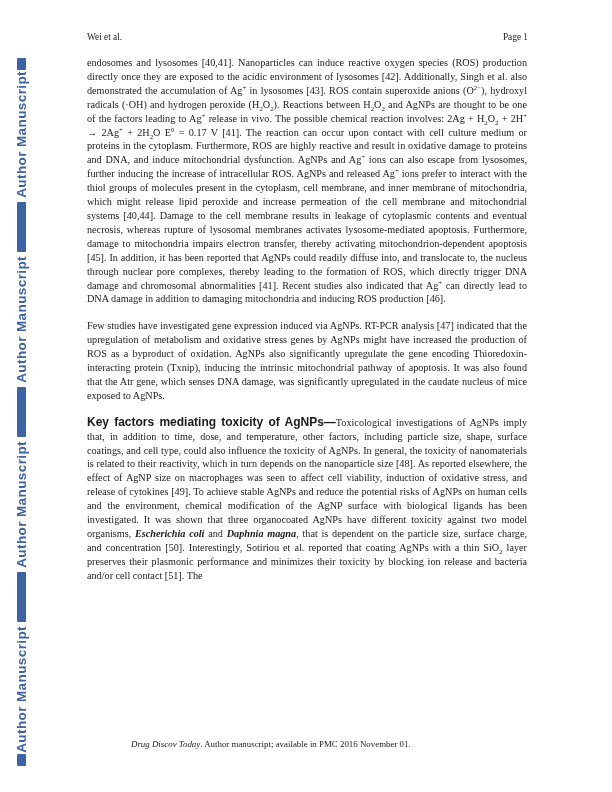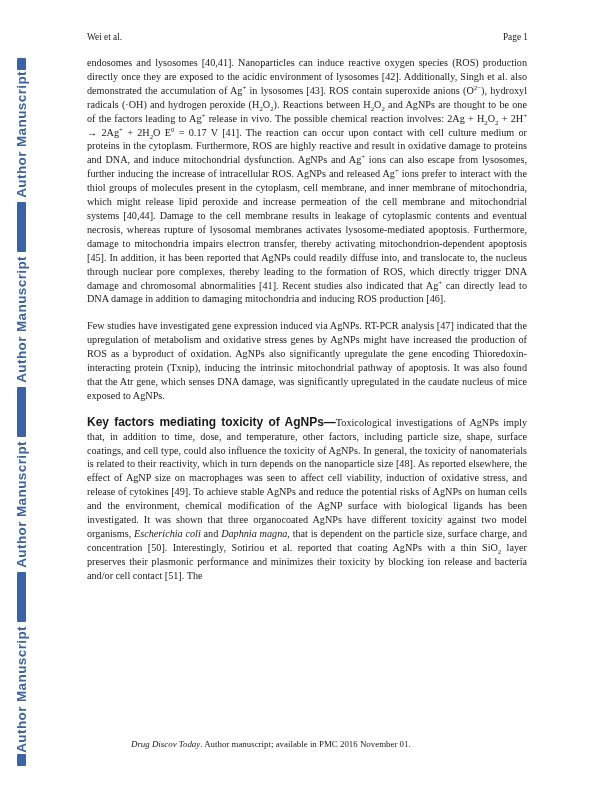--- a/index.html
+++ b/index.html
@@ -38,21 +38,21 @@
     font-size:9.3px; color:#1a1a1a;
   }
   
   .content {
     position:absolute; left:87px; right:85px; top:56px;
     font-size:10.2px; line-height:13.9px; text-align:justify;
   }
   .content p.para { margin-bottom:13px; }
   .run-i  { }
   .run-b  { font-family:"Liberation Sans", sans-serif; font-weight:bold; font-size:12px; }
-  .run-bi { font-weight:normal; font-style:italic; }
+  .run-bi { font-weight:bold; font-style:italic; }
   .content sup, .content sub { font-size:6.8px; line-height:0; }
   
   .footer {
     position:absolute; left:87px; top:739px;
     font-size:8.9px; color:#1a1a1a;
   }
   .footer .run-i { font-style:italic;margin-left:44px; }
 </style>
 </head>
 <body>

